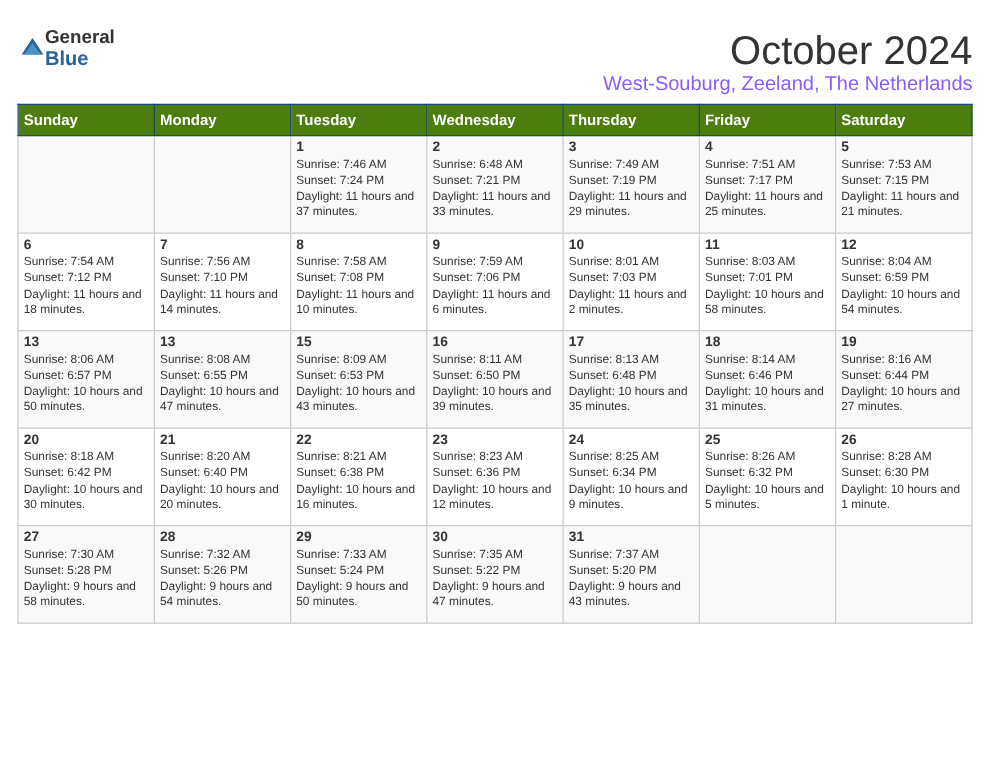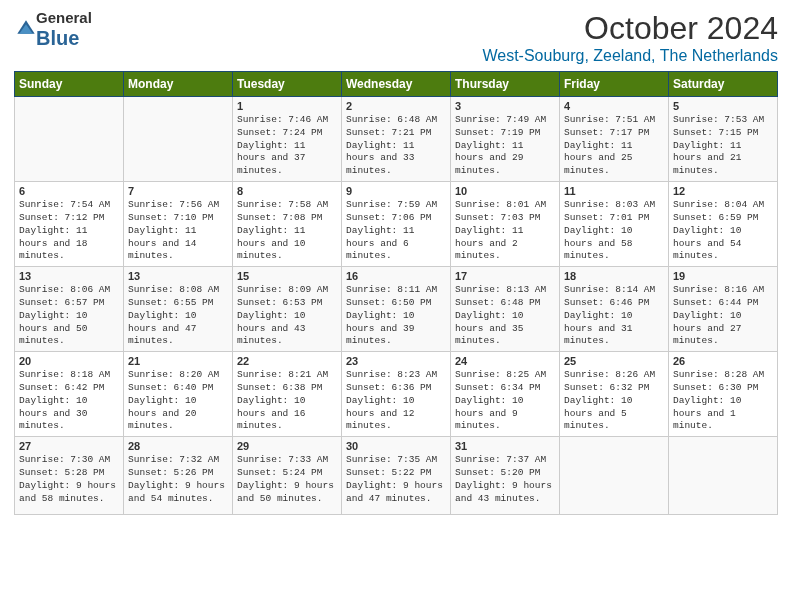--- a/index.html
+++ b/index.html
@@ -5,21 +5,21 @@
     * { margin: 0; padding: 0; box-sizing: border-box; }
     body {
       font-family: Arial, sans-serif;
       background: #fff;
       width: 792px;
       height: 612px;
       overflow: hidden;
     }
     .container {
       width: 792px;
-      padding: 10px 14px;
+      padding: 22px 14px;
     }
     .header-row {
       display: flex;
       justify-content: space-between;
       align-items: flex-start;
       margin-bottom: 6px;
     }
     .logo {
       display: flex;
       align-items: center;
@@ -29,41 +29,41 @@
       display: flex;
       flex-direction: column;
       line-height: 1.1;
     }
     .logo-general {
       font-size: 15px;
       font-weight: bold;
       color: #333;
     }
     .logo-blue {
-      font-size: 20px;
+      font-size: 16px;
       font-weight: bold;
       color: #2a6496;
     }
     .logo-icon {
       width: 20px;
       height: 20px;
       margin-left: 2px;
     }
     .title-block {
       text-align: right;
       margin-left: 33px;
     }
     .month-year {
       font-size: 32px;
       font-weight: normal;
       color: #333;
     }
     .location {
       font-size: 16px;
-      color: #0369a1;
+      color: #8b5cf6;
     }
     table {
       width: 100%;
       border-collapse: collapse;
       table-layout: fixed;
     }
     thead tr th {
       background-color: #4d7c0f;
       color: #fff;
       font-size: 12px;
@@ -88,21 +88,20 @@
       background: #fff;
     }
     .day-number {
       font-weight: bold;
       font-size: 11px;
       display: block;
       margin-bottom: 2px;
     }
     .day-info {
       line-height: 1.35;
-      font-family: Liberation Mono, monospace;
     }
   </style>
 </head>
 <body>
 
 <div class="container">
   <div class="header-row">
     <div class="logo">
       <svg class="logo-icon" viewBox="0 0 30 30" xmlns="http://www.w3.org/2000/svg">
         <polygon points="15,2 28,22 2,22" fill="#2a6496"></polygon>

